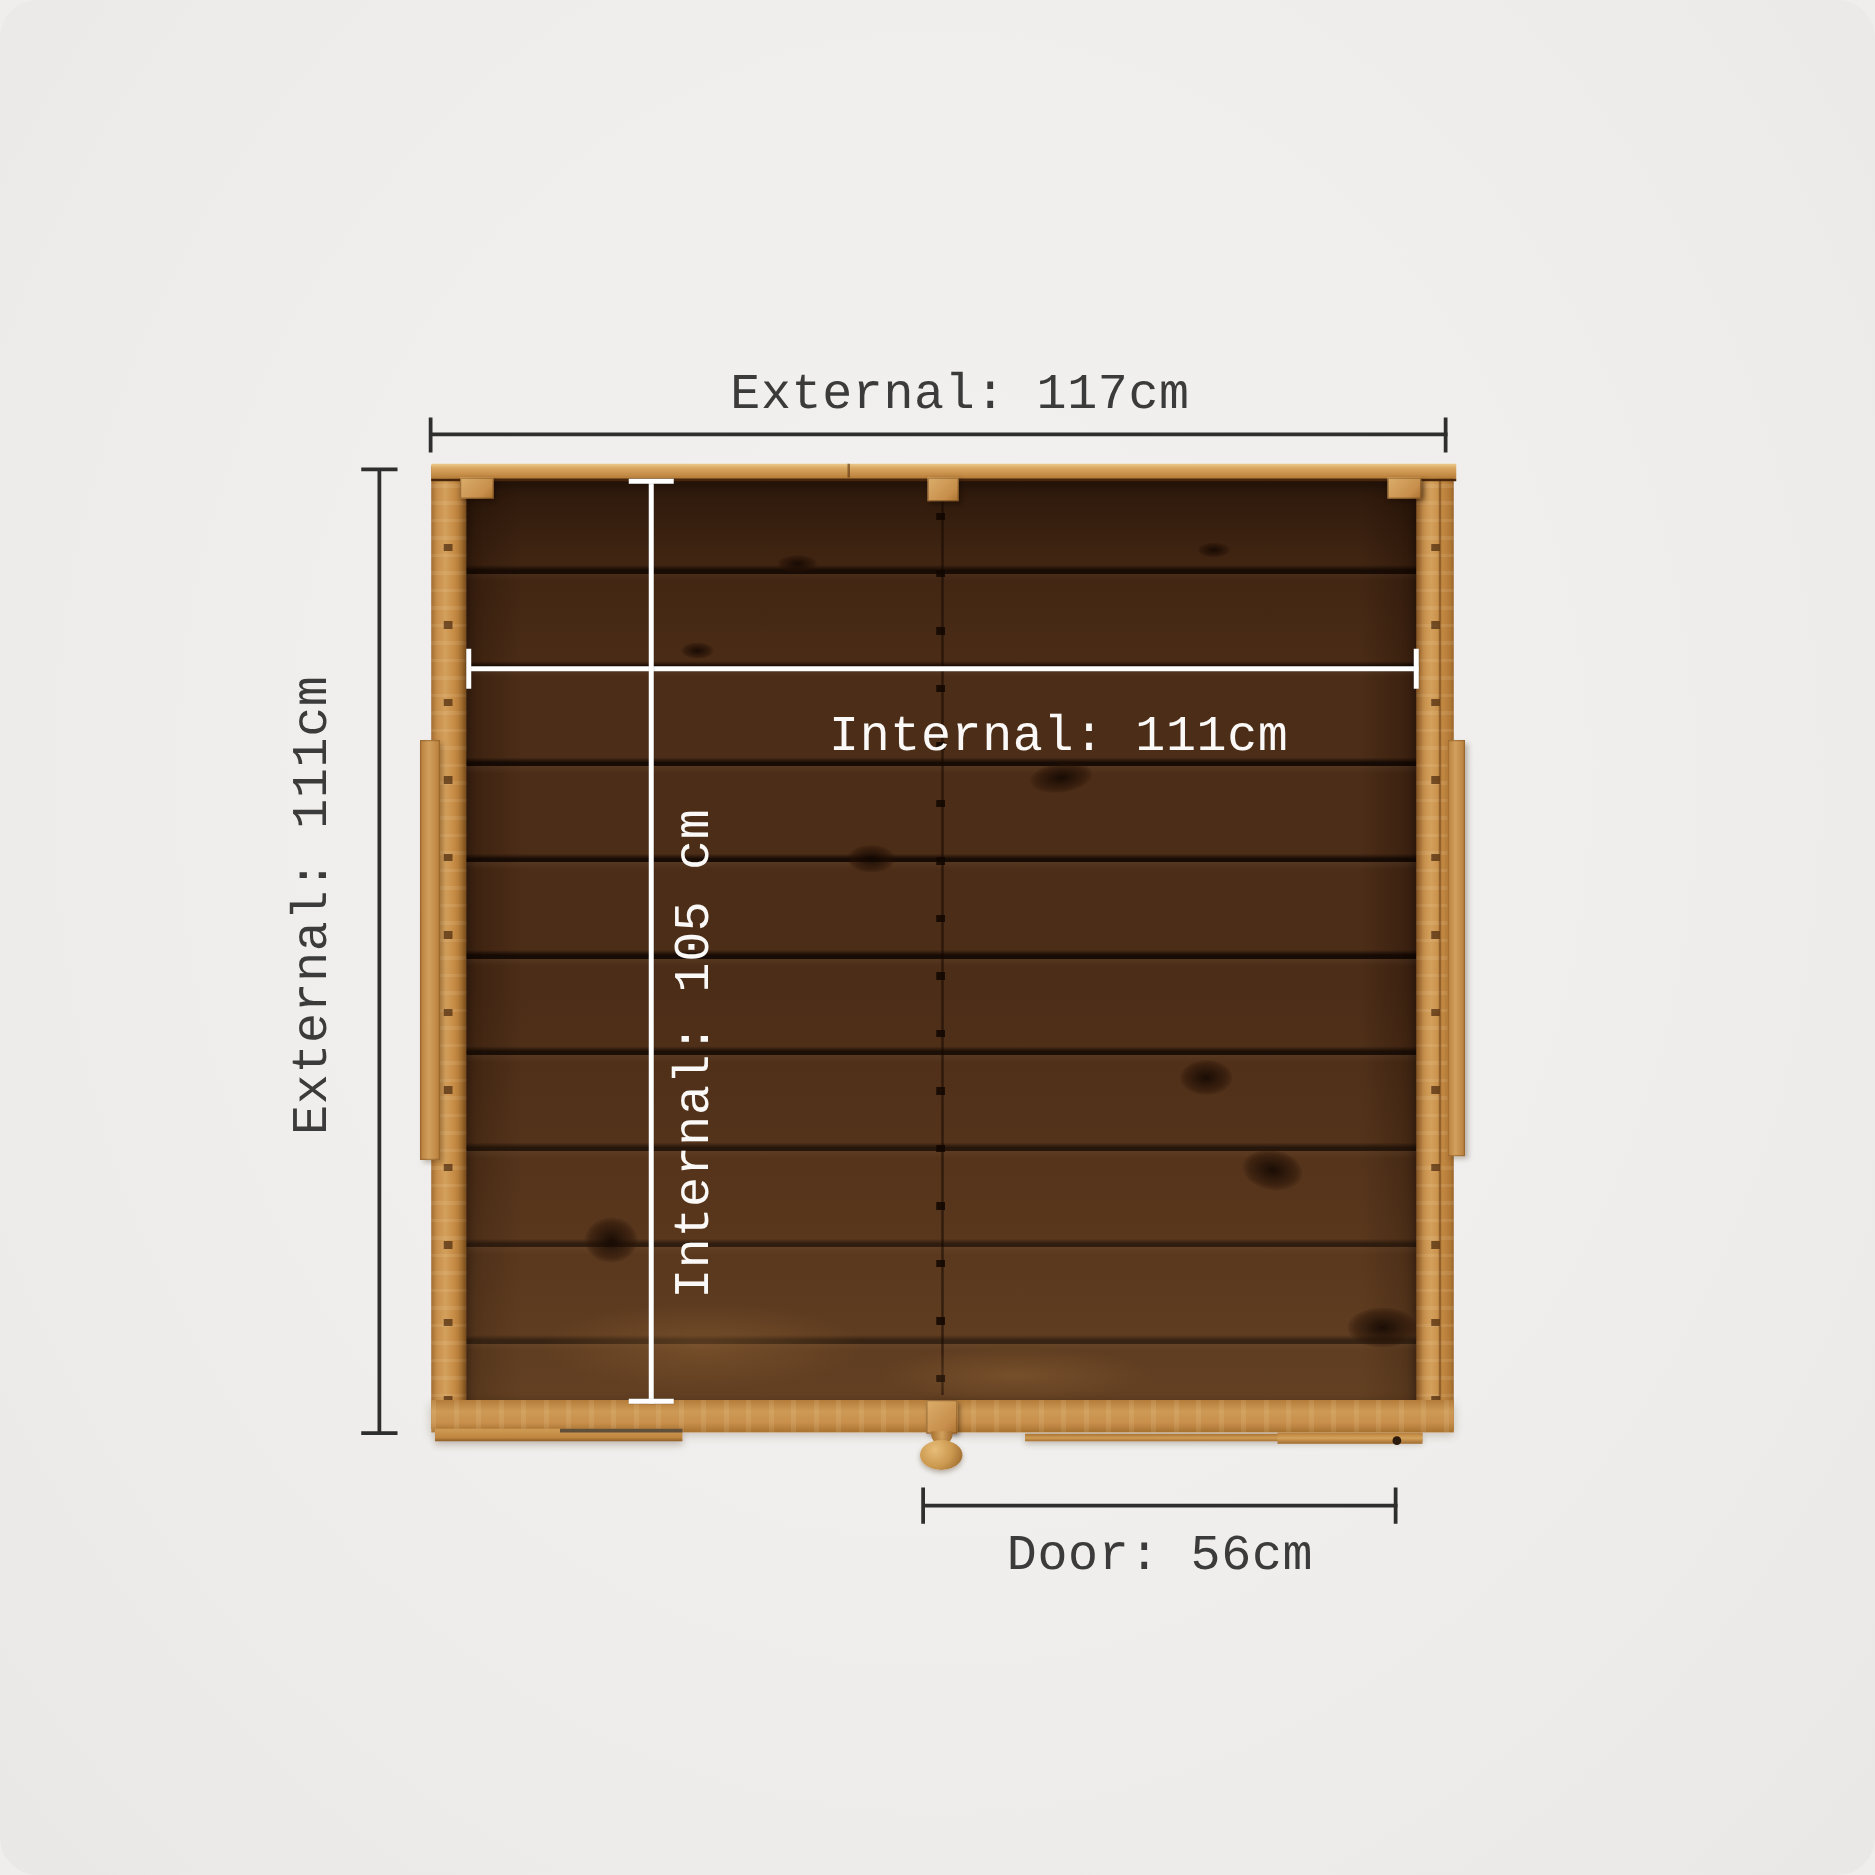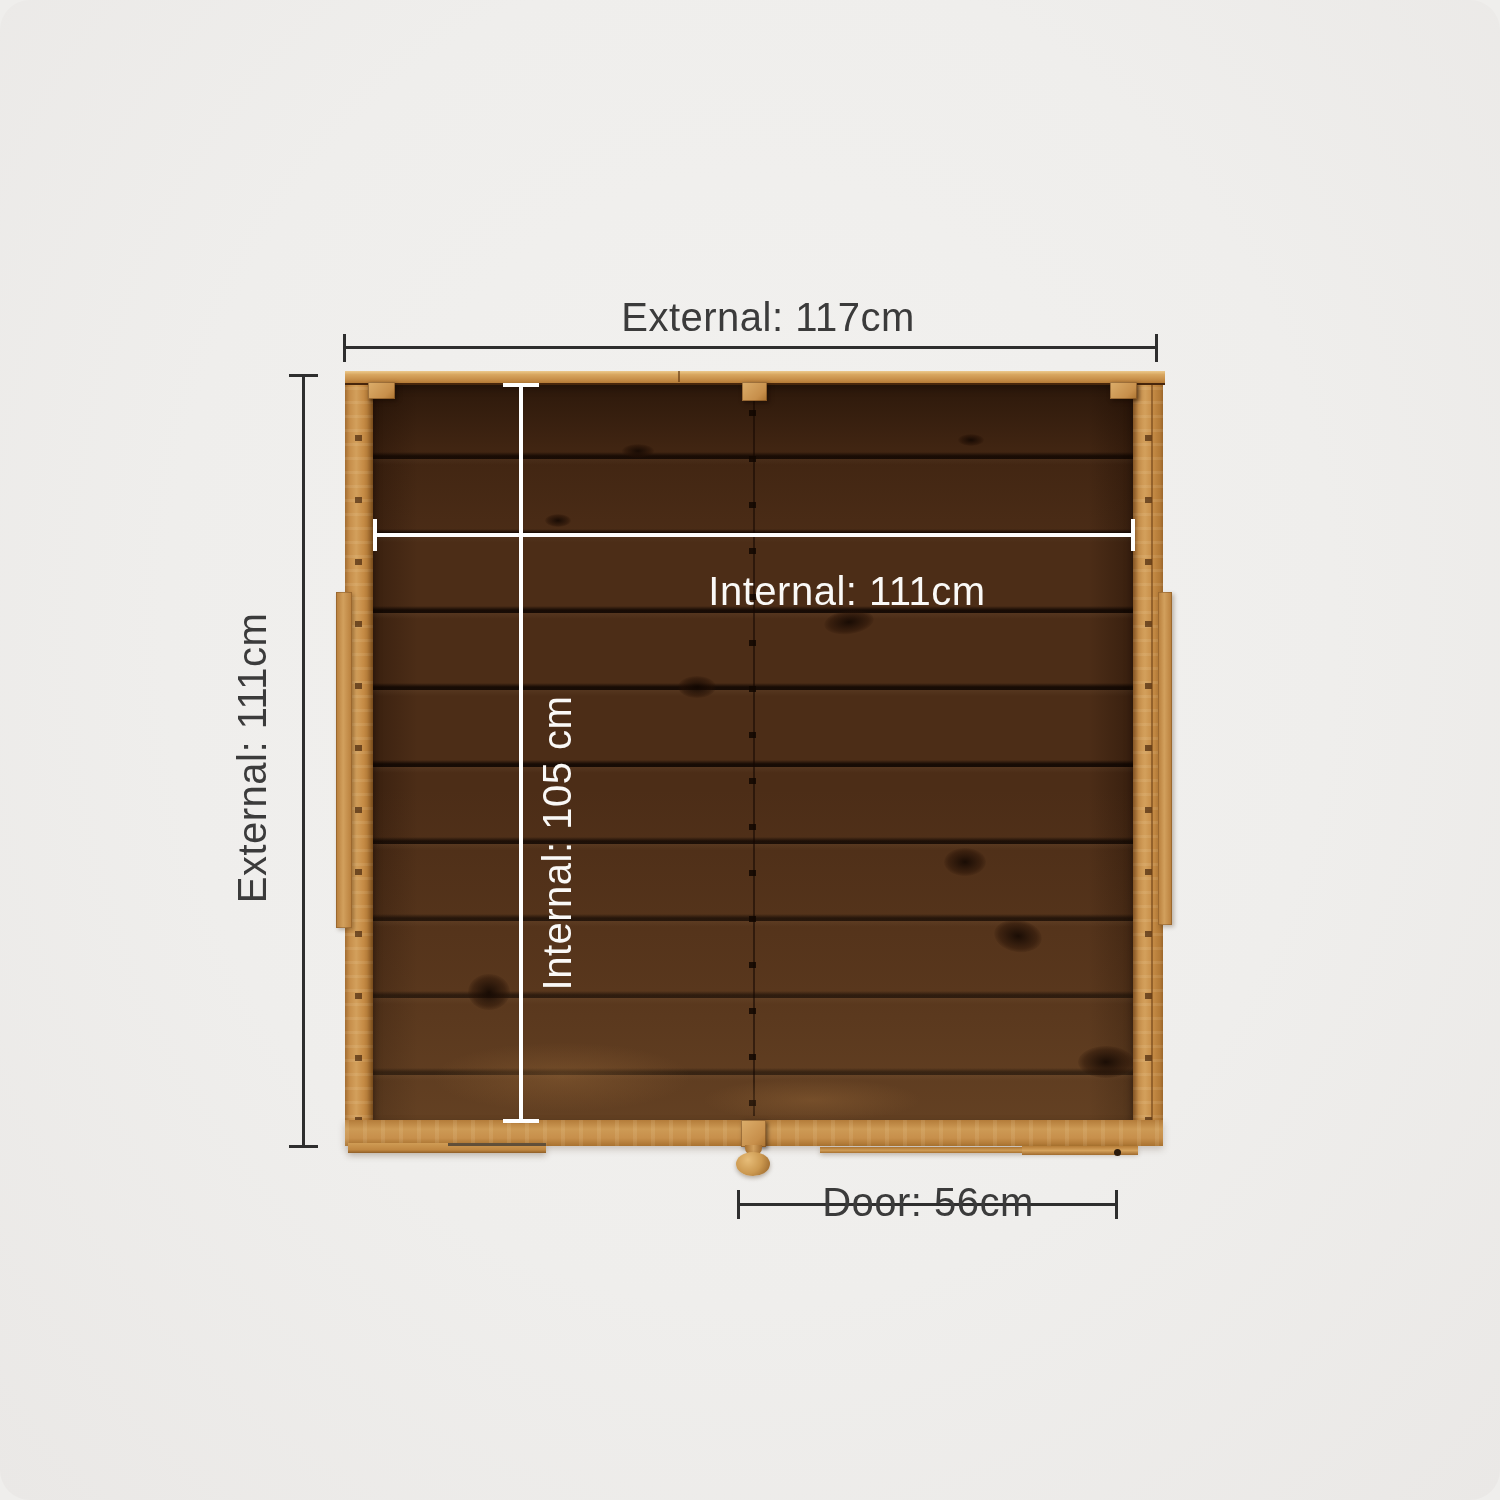--- a/index.html
+++ b/index.html
@@ -1,19 +1,19 @@
 <!DOCTYPE html>
 <html><head>
 <meta charset="utf-8">
 <style>
   html,body{margin:0;padding:0;background:#efeeec;}
   #stage{
     position:relative;width:1500px;height:1500px;overflow:hidden;
     background:radial-gradient(ellipse at 50% 42%, #f2f1ef 0%, #efeeec 55%, #eae8e6 100%);
-    font-family:Liberation Sans, sans-serif;
+    font-family:Liberation Mono, monospace;
     border-radius:30px;
   }
   .abs{position:absolute;}
 
   
   .dim-label{
     position:absolute;color:#3b3b3b;font-size:40px;font-weight:300;
     letter-spacing:0.5px;text-align:center;line-height:44px;white-space:nowrap;
   }
   .dim-label.white{color:#faf9f7;}
@@ -160,16 +160,16 @@
     <div class="wline" style="left:519px;top:385px;width:4px;height:738px;"></div>
     <div class="wtick" style="left:503px;top:383px;width:36px;height:4px;"></div>
     <div class="wtick" style="left:503px;top:1119px;width:36px;height:4px;"></div>
     <div class="dim-label white rot" style="left:347px;top:821px;width:420px;height:44px;">Internal: 105 cm</div>
   </div>
 
   <div>
     <div class="dline" style="left:738px;top:1203px;width:380px;height:3px;"></div>
     <div class="dtick" style="left:737px;top:1190px;width:3px;height:29px;"></div>
     <div class="dtick" style="left:1115px;top:1190px;width:3px;height:29px;"></div>
-    <div class="dim-label" style="left:733px;top:1180px;width:390px;">Door: 56cm</div>
+    <div class="dim-label" style="left:733px;top:1224px;width:390px;">Door: 56cm</div>
   </div>
 
 </div>
 
 </body></html>

